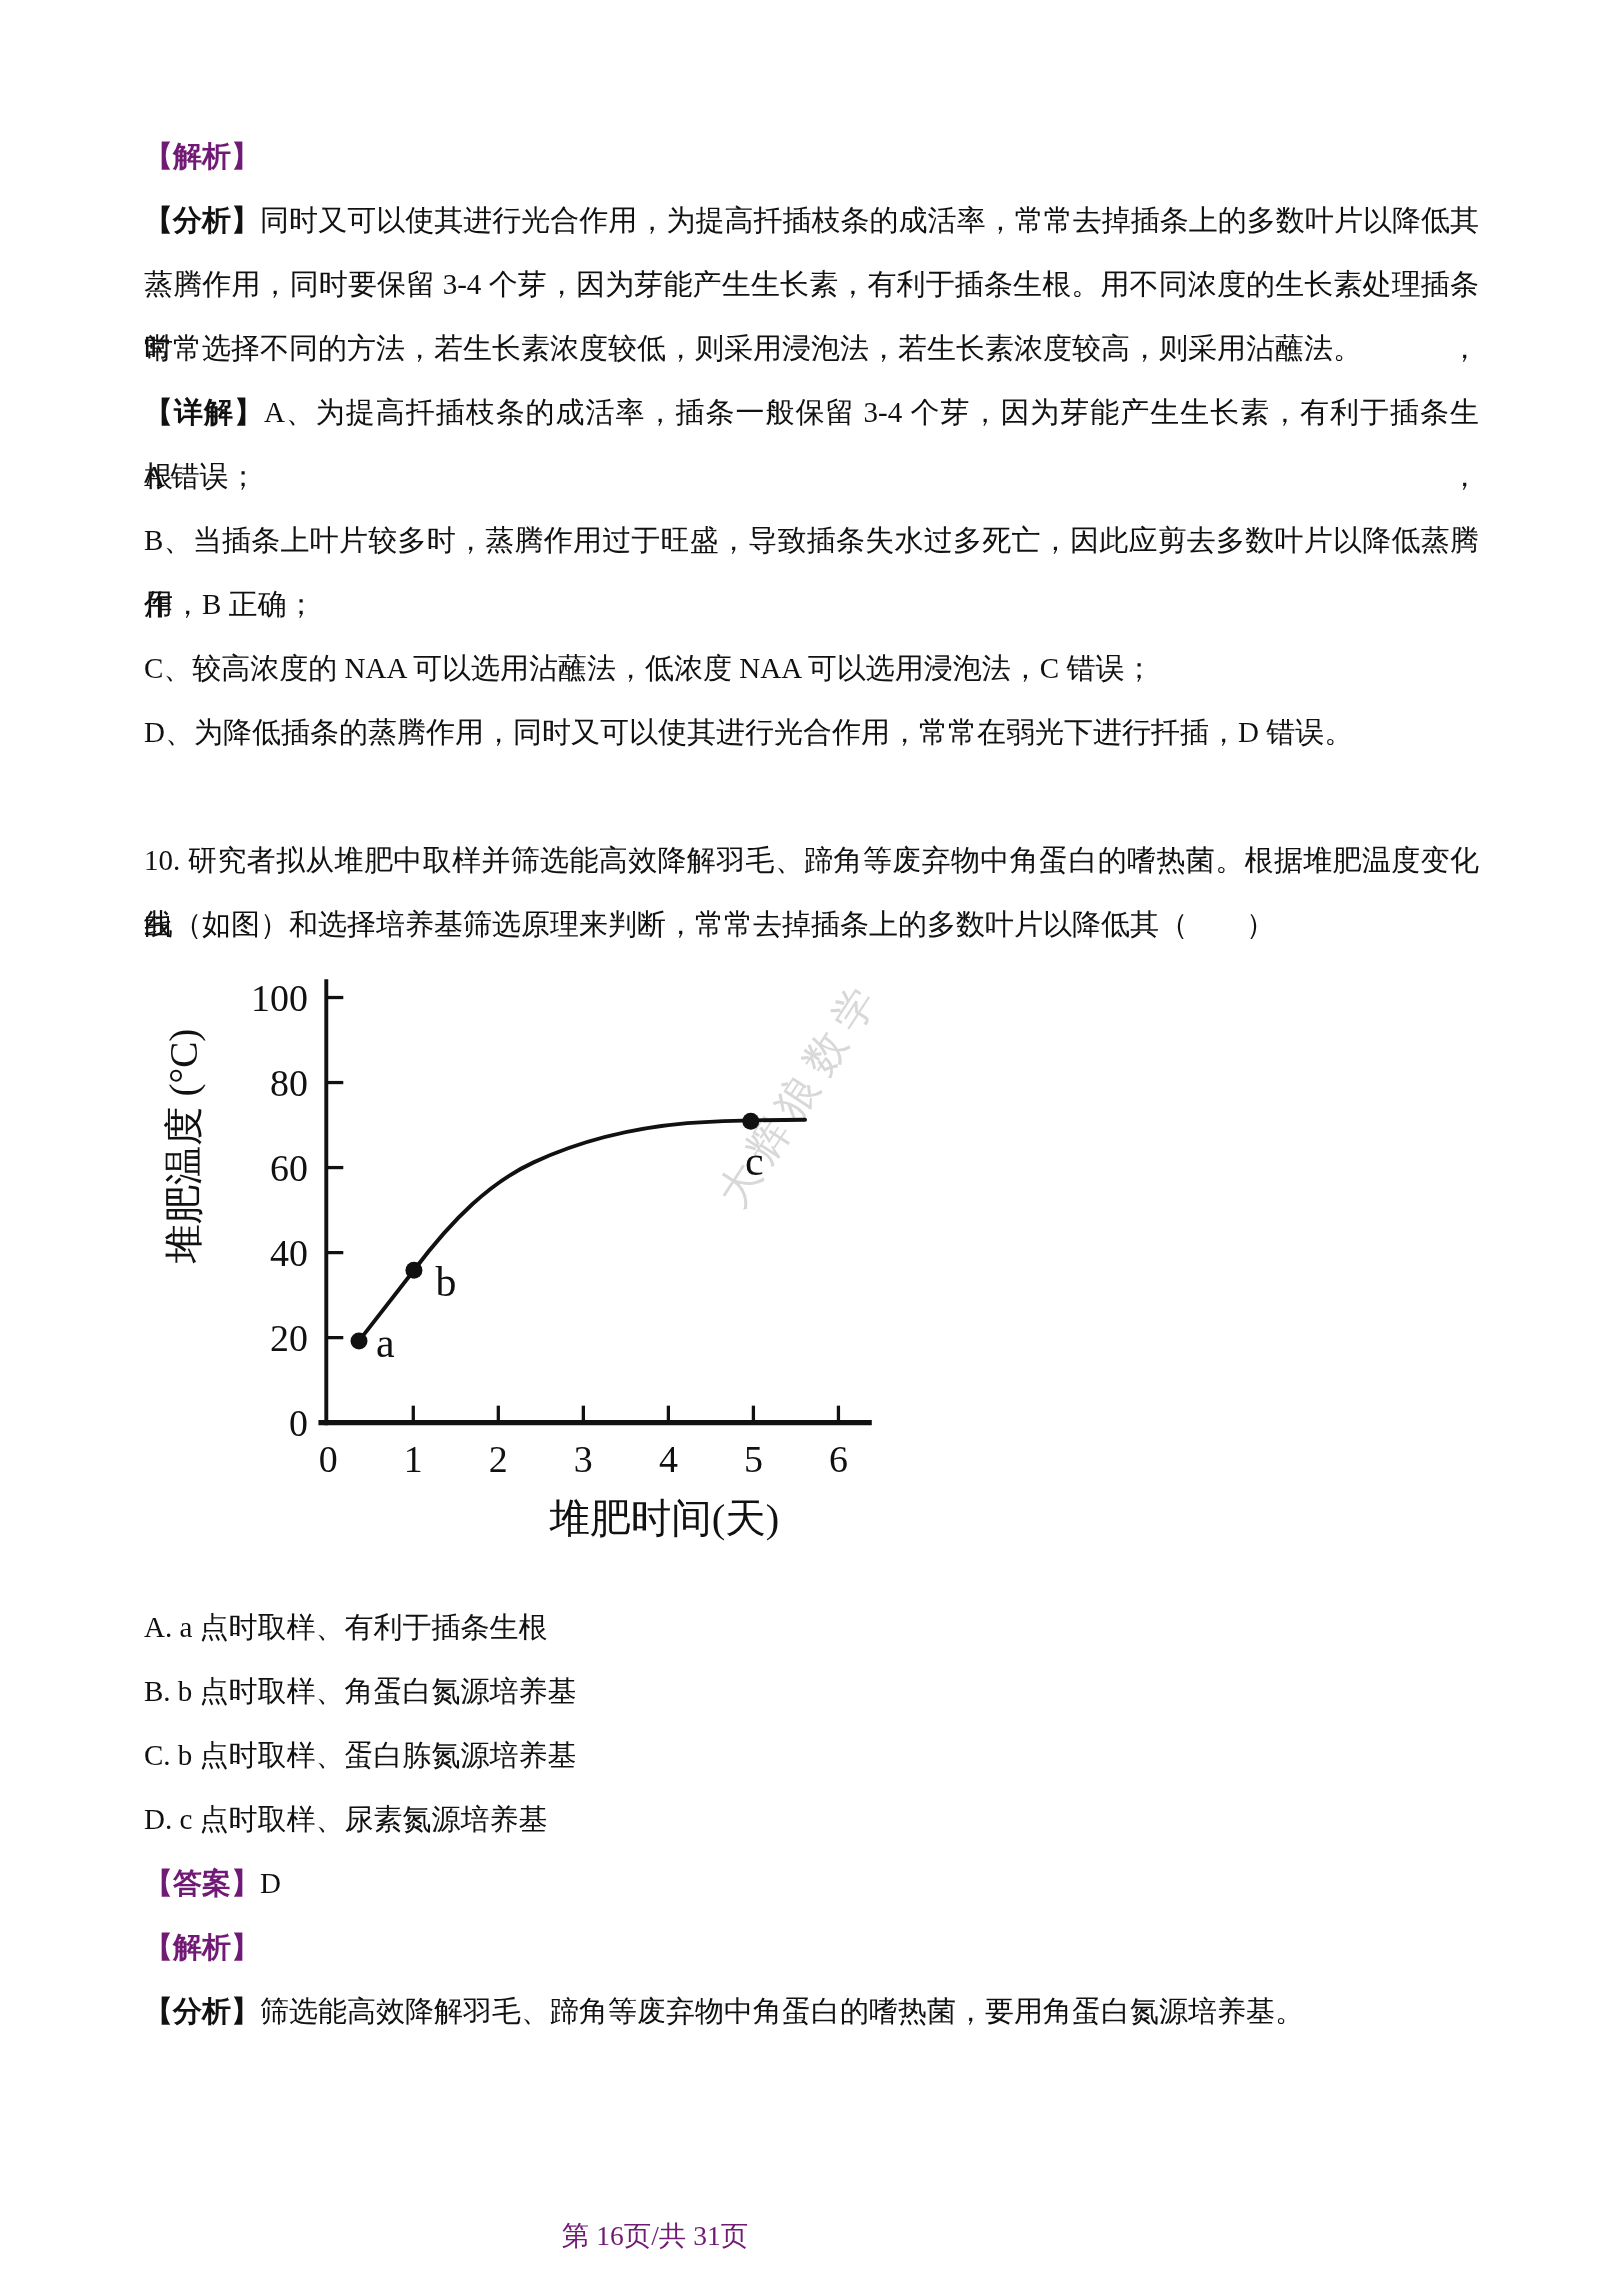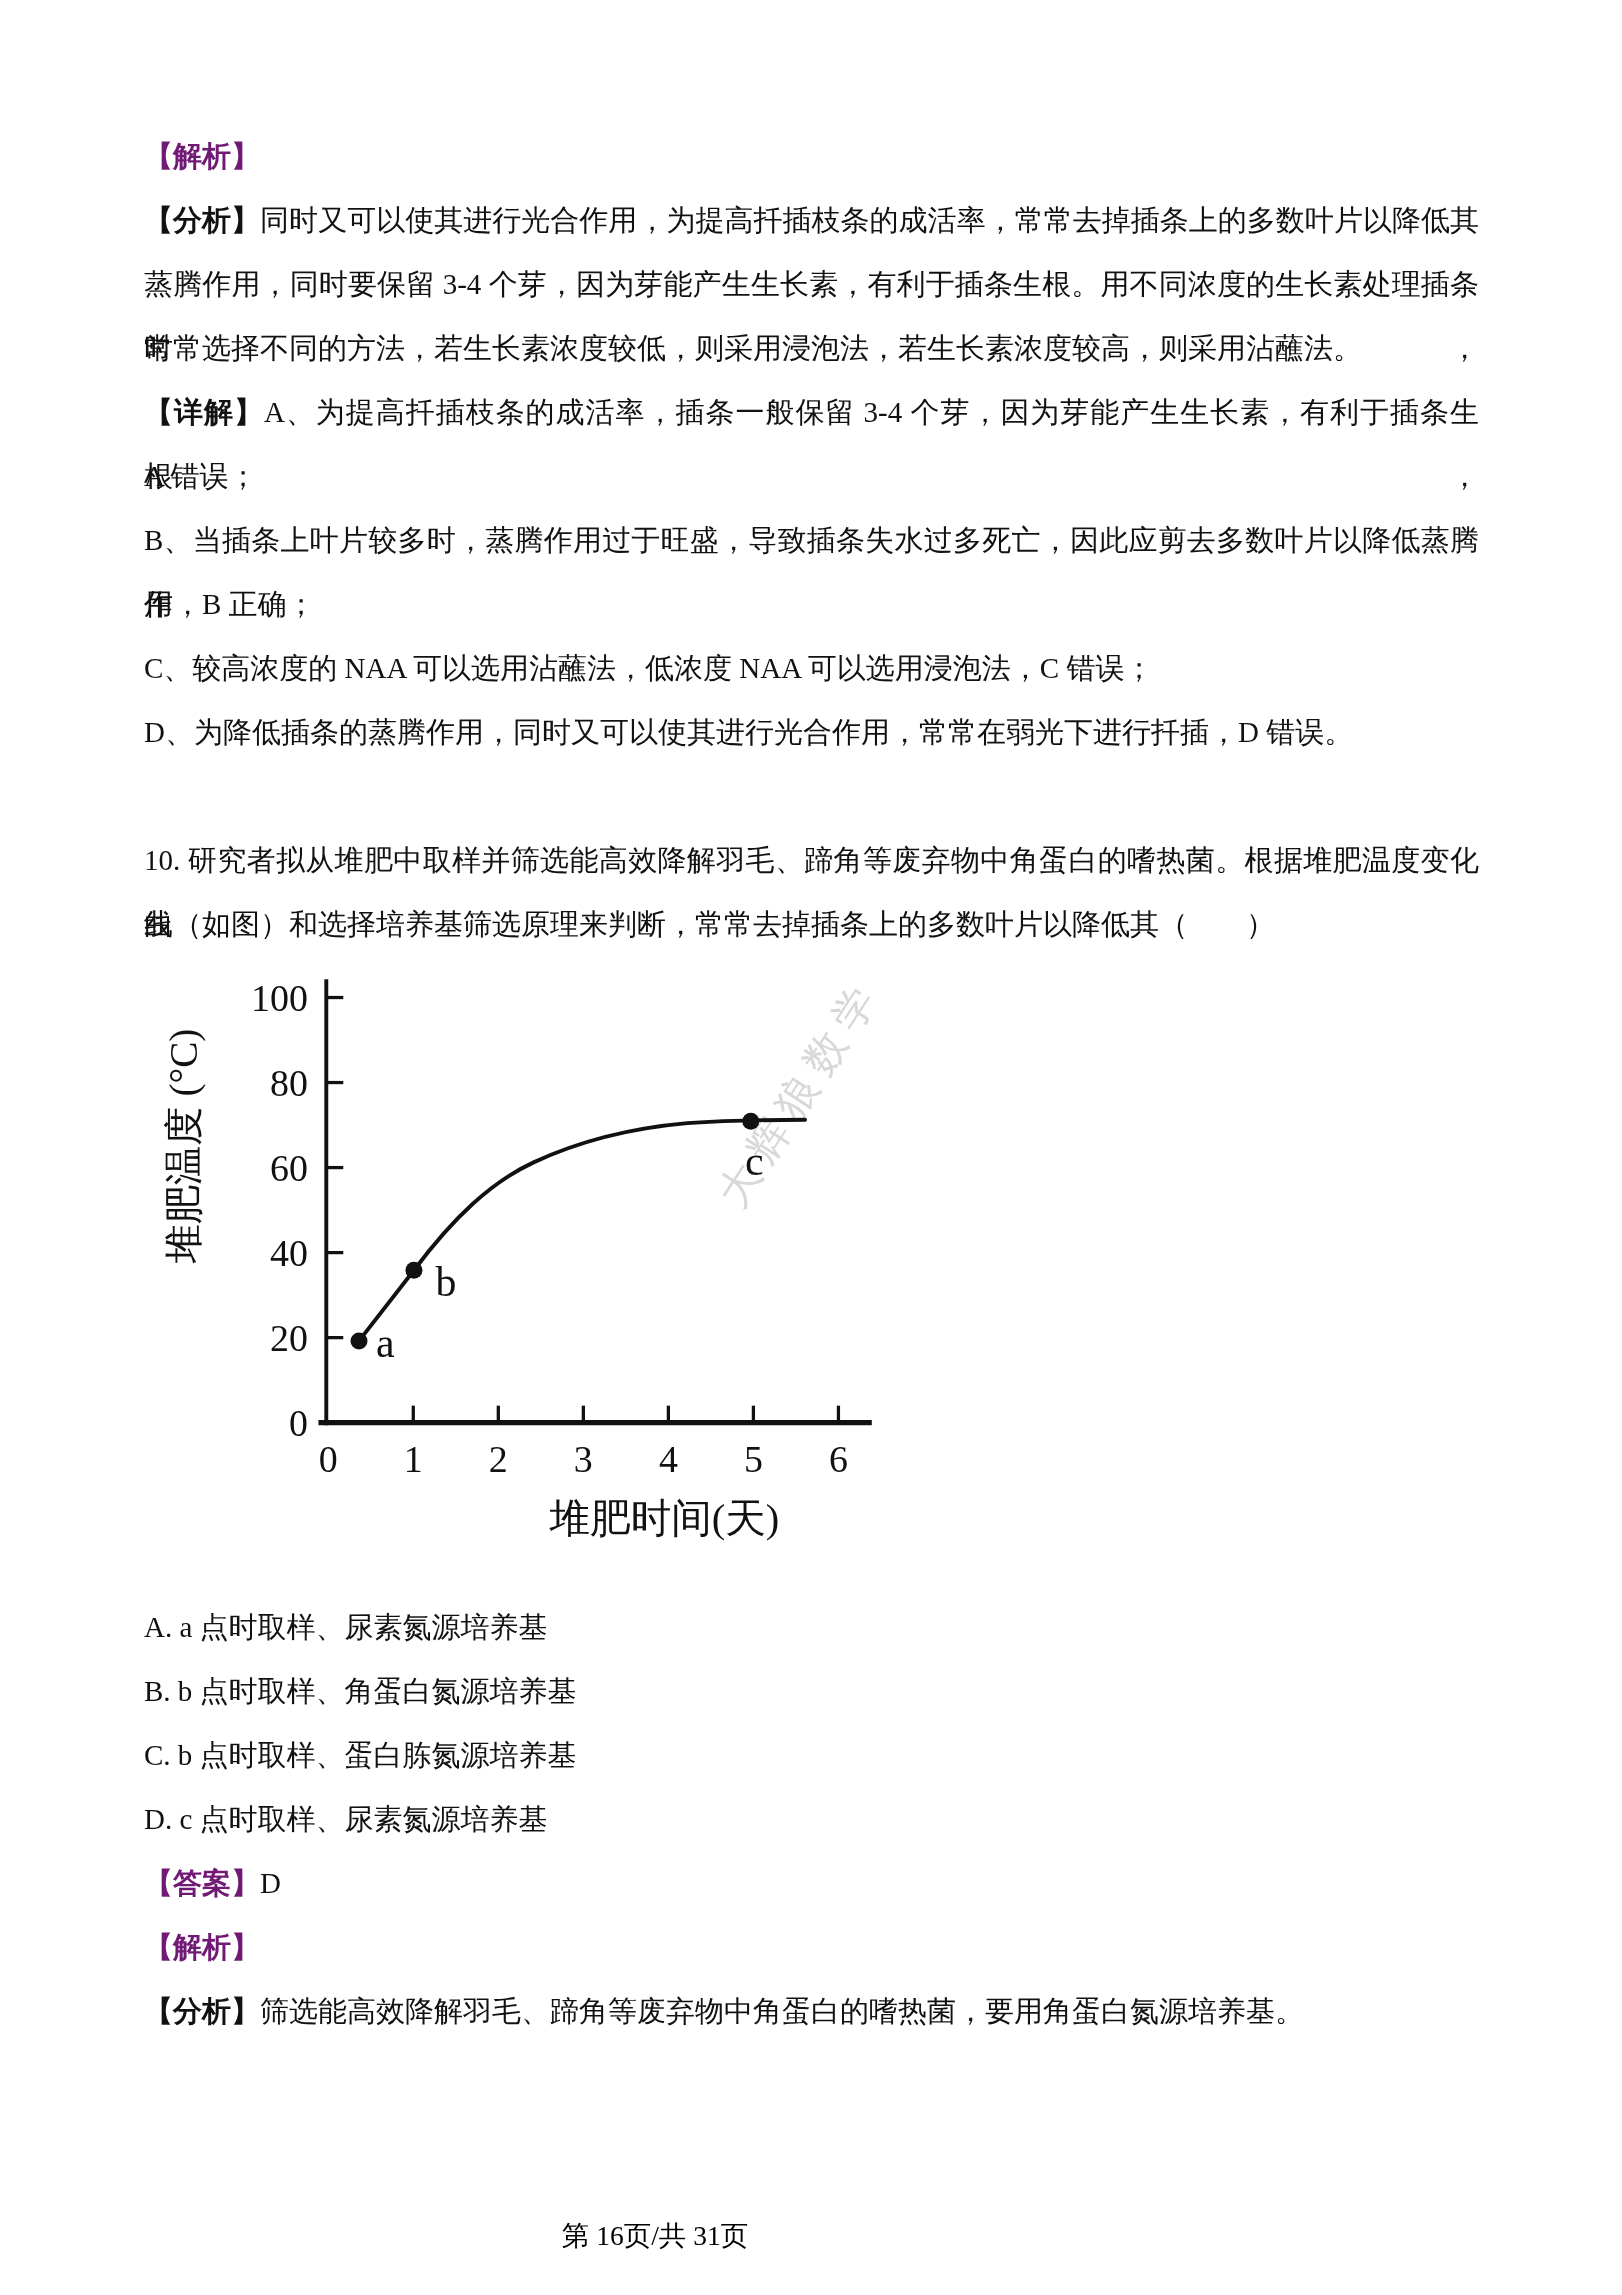--- a/index.html
+++ b/index.html
@@ -25,21 +25,21 @@
   }
   .lbl{font-weight:bold;}
   .blue{color:#701a75;font-weight:bold;}
   .spacer{height:64px;}
   .chart-wrap{height:639px;position:relative;}
   .chart-svg{position:absolute;left:6.5px;top:0;}
   .axis{stroke:#111;fill:none;}
   .tick-text{font-family:"Liberation Serif","DejaVu Serif",serif;fill:#111;}
   .footer{
     position:absolute;top:2218px;left:0;width:1310px;
-    text-align:center;font-size:27.5px;color:#000000;
+    text-align:center;font-size:27.5px;color:#701a75;
   }
 </style>
 </head>
 <body>
 
 <div class="page">
   <div class="content">
 
     <div class="line"><span class="blue">【解析】</span></div>
 
@@ -111,21 +111,21 @@
         <circle cx="318" cy="588" r="13" fill="#111"></circle>
         <circle cx="402" cy="480" r="13" fill="#111"></circle>
         <circle cx="917" cy="252" r="13" fill="#111"></circle>
 
         <text class="tick-text" x="344" y="612" font-size="64">a</text>
         <text class="tick-text" x="435" y="520" font-size="64">b</text>
         <text class="tick-text" x="908" y="335" font-size="64">c</text>
       </svg>
     </div>
 
-    <div class="line">A. a 点时取样、尿素氮源培养基</div>
+    <div class="line">A. a 点时取样、有利于插条生根</div>
     <div class="line">B. b 点时取样、角蛋白氮源培养基</div>
     <div class="line">C. b 点时取样、蛋白胨氮源培养基</div>
     <div class="line">D. c 点时取样、尿素氮源培养基</div>
 
     <div class="line"><span class="blue">【答案】</span><span>D</span></div>
     <div class="line"><span class="blue">【解析】</span></div>
     <div class="line"><span class="lbl">【分析】</span><span>筛选能高效降解羽毛、蹄角等废弃物中角蛋白的嗜热菌，要用角蛋白氮源培养基。</span></div>
 
   </div>
 

